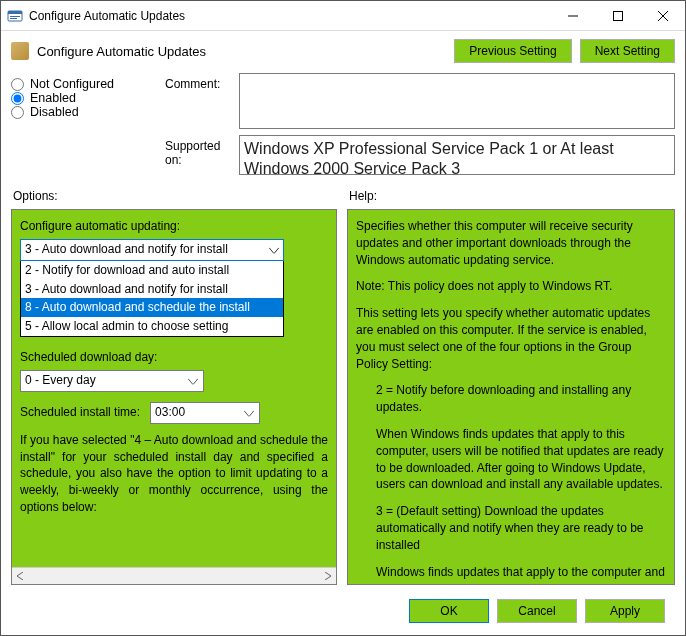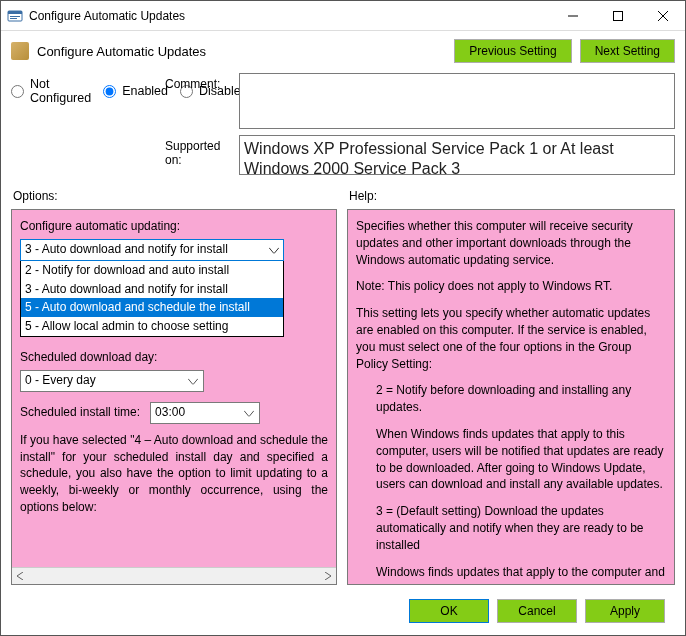--- a/index.html
+++ b/index.html
@@ -55,21 +55,21 @@
   }
   .btn.primary { border: 1.5px solid #0078d7; }
   .top-grid {
     display: grid;
     grid-template-columns: 150px 70px 1fr;
     column-gap: 4px;
     row-gap: 6px;
     padding: 4px 10px 6px 10px;
     align-items: start;
   }
-  .radio-col { display: flex; gap: 12px; padding-top: 4px;}
+  .radio-col { display: flex; flex-direction: column; padding-top: 4px;}
   .radio-item { display: flex; align-items: center; gap: 6px; font-size: 12.5px; }
   .radio-item input { margin:0; }
   .textarea {
     width: 100%;
     height: 56px;
     border: 1px solid #7a7a7a;
     resize: none;
     font-family: inherit;
     font-size: 12px;
     padding: 2px 4px;
@@ -93,21 +93,21 @@
   .labels-row .lab { font-size: 12px; }
   .panes {
     flex: 1;
     display: flex;
     gap: 10px;
     padding: 4px 10px;
     min-height: 0;
   }
   .pane {
     border: 1px solid #7a7a7a;
-    background: #f9a8d4;
+    background: #84cc16;
     position: relative;
     display: flex;
     flex-direction: column;
   }
   .pane.options { width: 326px; }
   .pane.help { flex: 1; }
   .pane-inner {
     flex: 1;
     overflow-y: scroll;
     overflow-x: hidden;
@@ -259,21 +259,21 @@
           <span>3 - Auto download and notify for install</span>
           <span class="chev">
             <svg class="chev-svg" viewBox="0 0 10 6">
                 <path d="M0 0 L5 6 L10 0" fill="none" stroke="#333"></path>
               </svg>
           </span>
         </div>
         <div class="dropdown-list">
           <div class="opt">2 - Notify for download and auto install</div>
           <div class="opt">3 - Auto download and notify for install</div>
-          <div class="opt sel">5 - Auto download and schedule the install</div>
+          <div class="opt sel">8 - Auto download and schedule the install</div>
           <div class="opt">5 - Allow local admin to choose setting</div>
         </div>
 
         <div style="height:12px"></div>
         <div class="opt-label">Scheduled download day:</div>
         <div class="plain-select" style="width:184px;">
           <span>0 - Every day</span>
           <span class="chev">
             <svg class="chev-svg" viewBox="0 0 10 6">
                 <path d="M0 0 L5 6 L10 0" fill="none" stroke="#555"></path>

